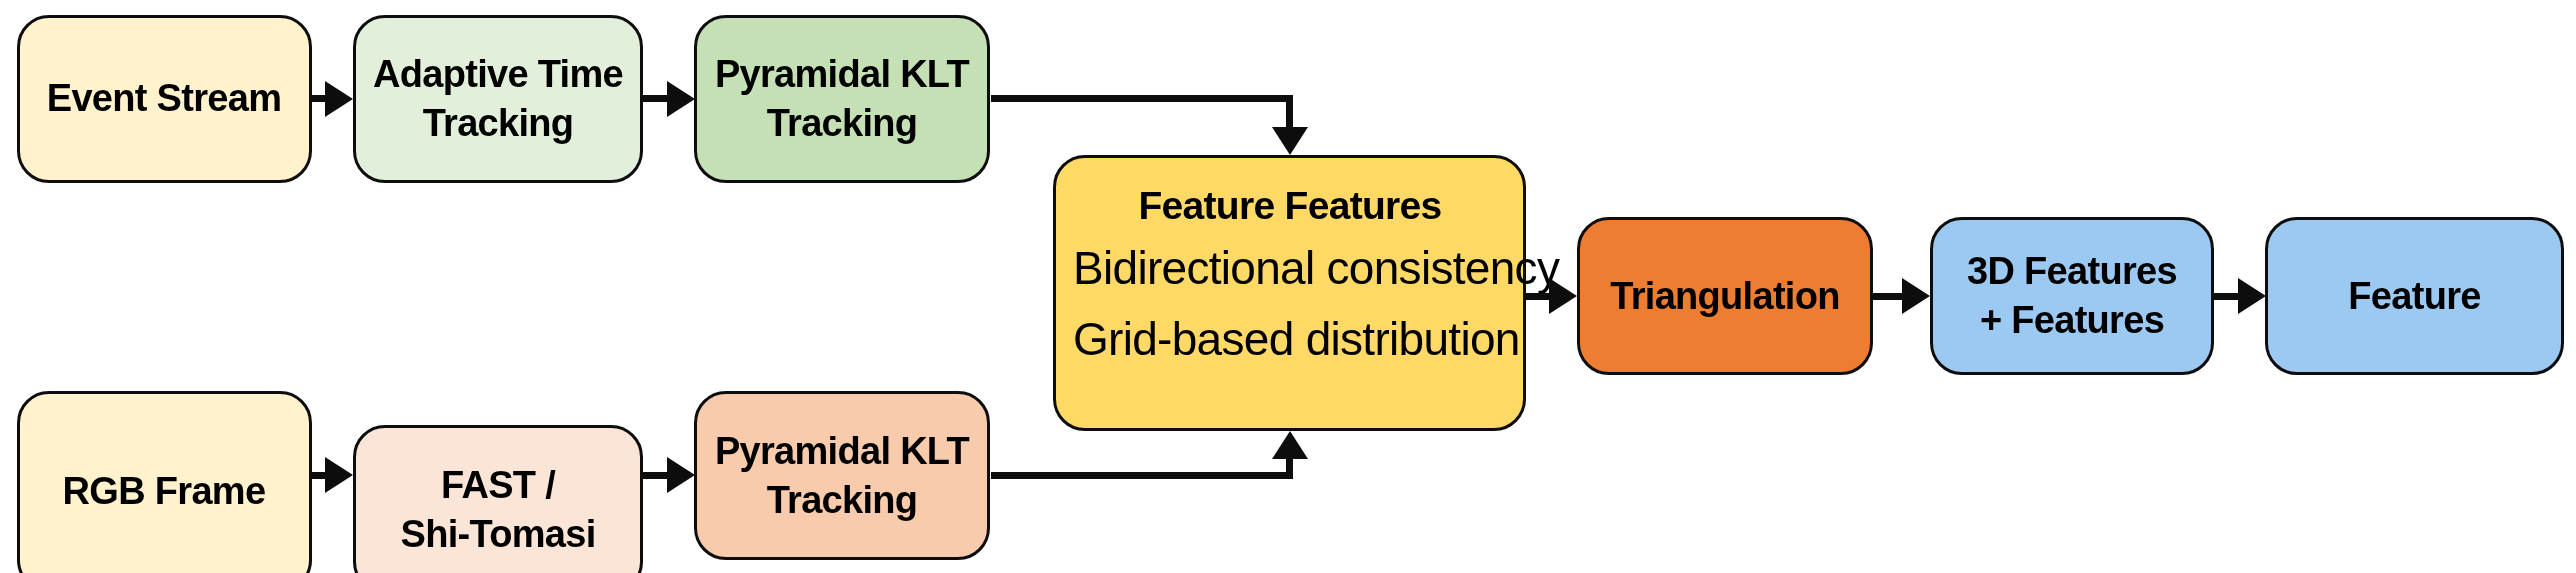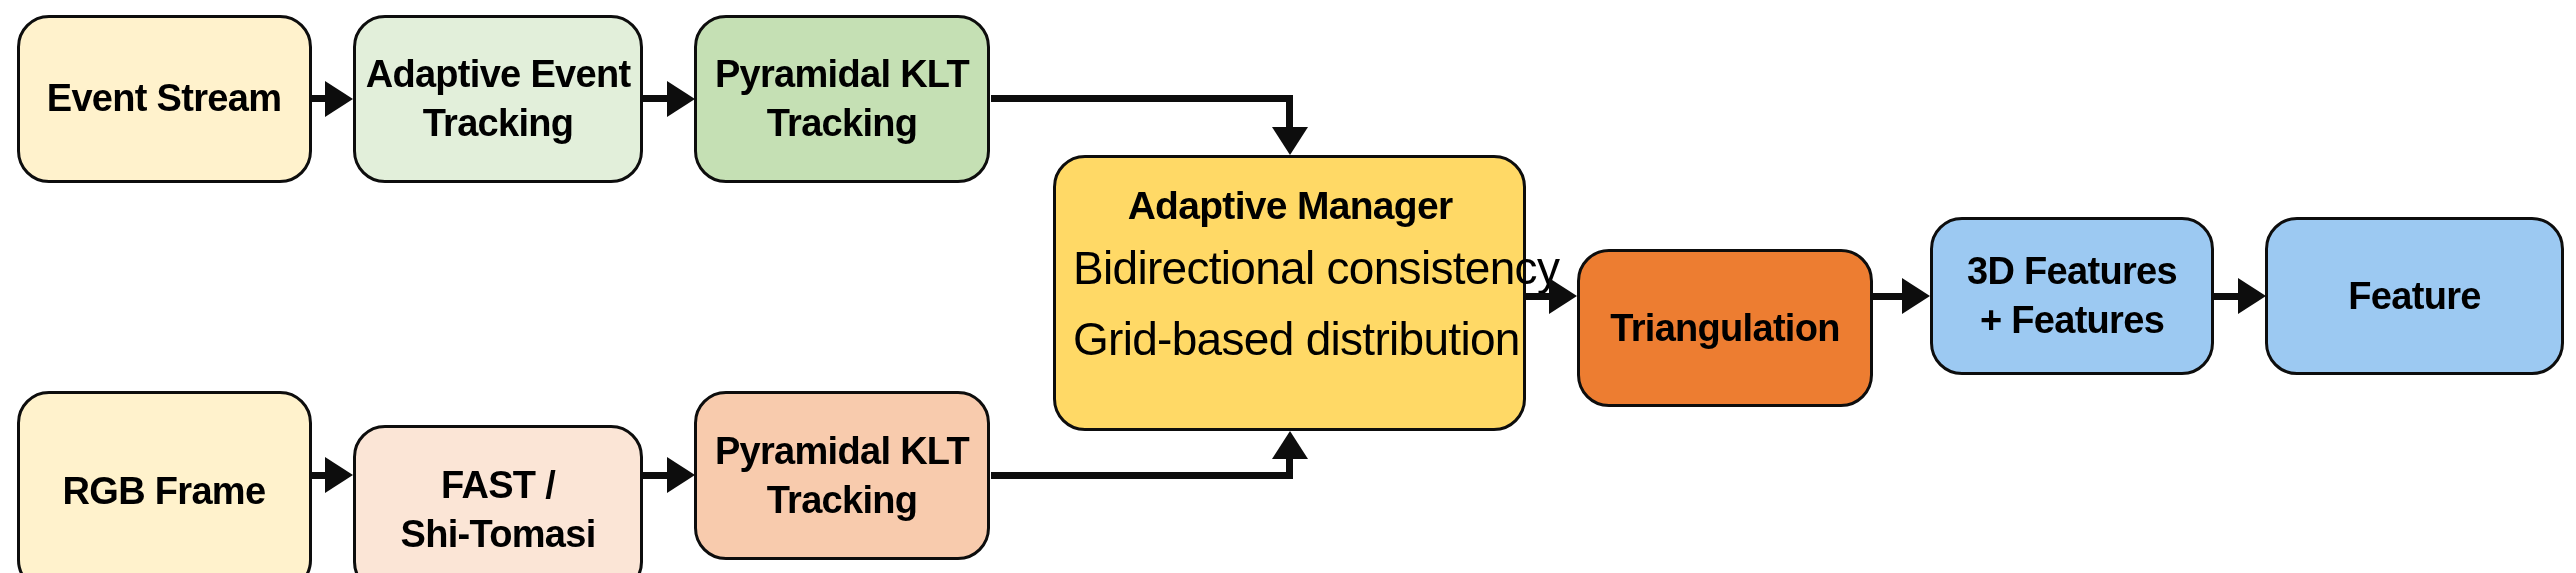--- a/index.html
+++ b/index.html
@@ -79,21 +79,21 @@
 <body>
 
 <div id="canvas">
 
   <div class="node" style="left: 16.5px; top: 14.5px; width: 295px; height: 168px; background: rgb(255, 242, 204);">
     <div class="lbl">Event Stream</div>
   </div>
 
   <div class="node" style="left: 353px; top: 14.5px; width: 290px; height: 168px; background: rgb(226, 239, 218);">
     <div class="lbl">
-      <span>Adaptive Event</span>
+      <span>Adaptive Time</span>
       <span>Tracking</span>
     </div>
   </div>
 
   <div class="node" style="left: 694px; top: 14.5px; width: 296px; height: 168px; background: rgb(197, 224, 180);">
     <div class="lbl">
       <span>Pyramidal KLT</span>
       <span>Tracking</span>
     </div>
   </div>
@@ -110,26 +110,26 @@
   </div>
 
   <div class="node" style="left: 694px; top: 391px; width: 296px; height: 169px; background: rgb(248, 203, 173);">
     <div class="lbl">
       <span>Pyramidal KLT</span>
       <span>Tracking</span>
     </div>
   </div>
 
   <div class="node fm" style="left: 1053px; top: 155px; width: 473px; height: 276px; background: rgb(255, 217, 102);">
-    <div class="fm-title">Adaptive Manager</div>
+    <div class="fm-title">Feature Features</div>
     <div class="fm-item">Bidirectional consistency</div>
     <div class="fm-item">Grid-based distribution</div>
   </div>
 
-  <div class="node" style="left: 1577px; top: 217px; width: 296px; height: 158px; background: rgb(237, 125, 49); margin-top: 32px;">
+  <div class="node" style="left: 1577px; top: 217px; width: 296px; height: 158px; background: rgb(237, 125, 49);">
     <div class="lbl">Triangulation</div>
   </div>
 
   <div class="node" style="left: 1930px; top: 217px; width: 284px; height: 158px; background: rgb(156, 201, 242);">
     <div class="lbl">
       <span>3D Features</span>
       <span>+ Features</span>
     </div>
   </div>
 

